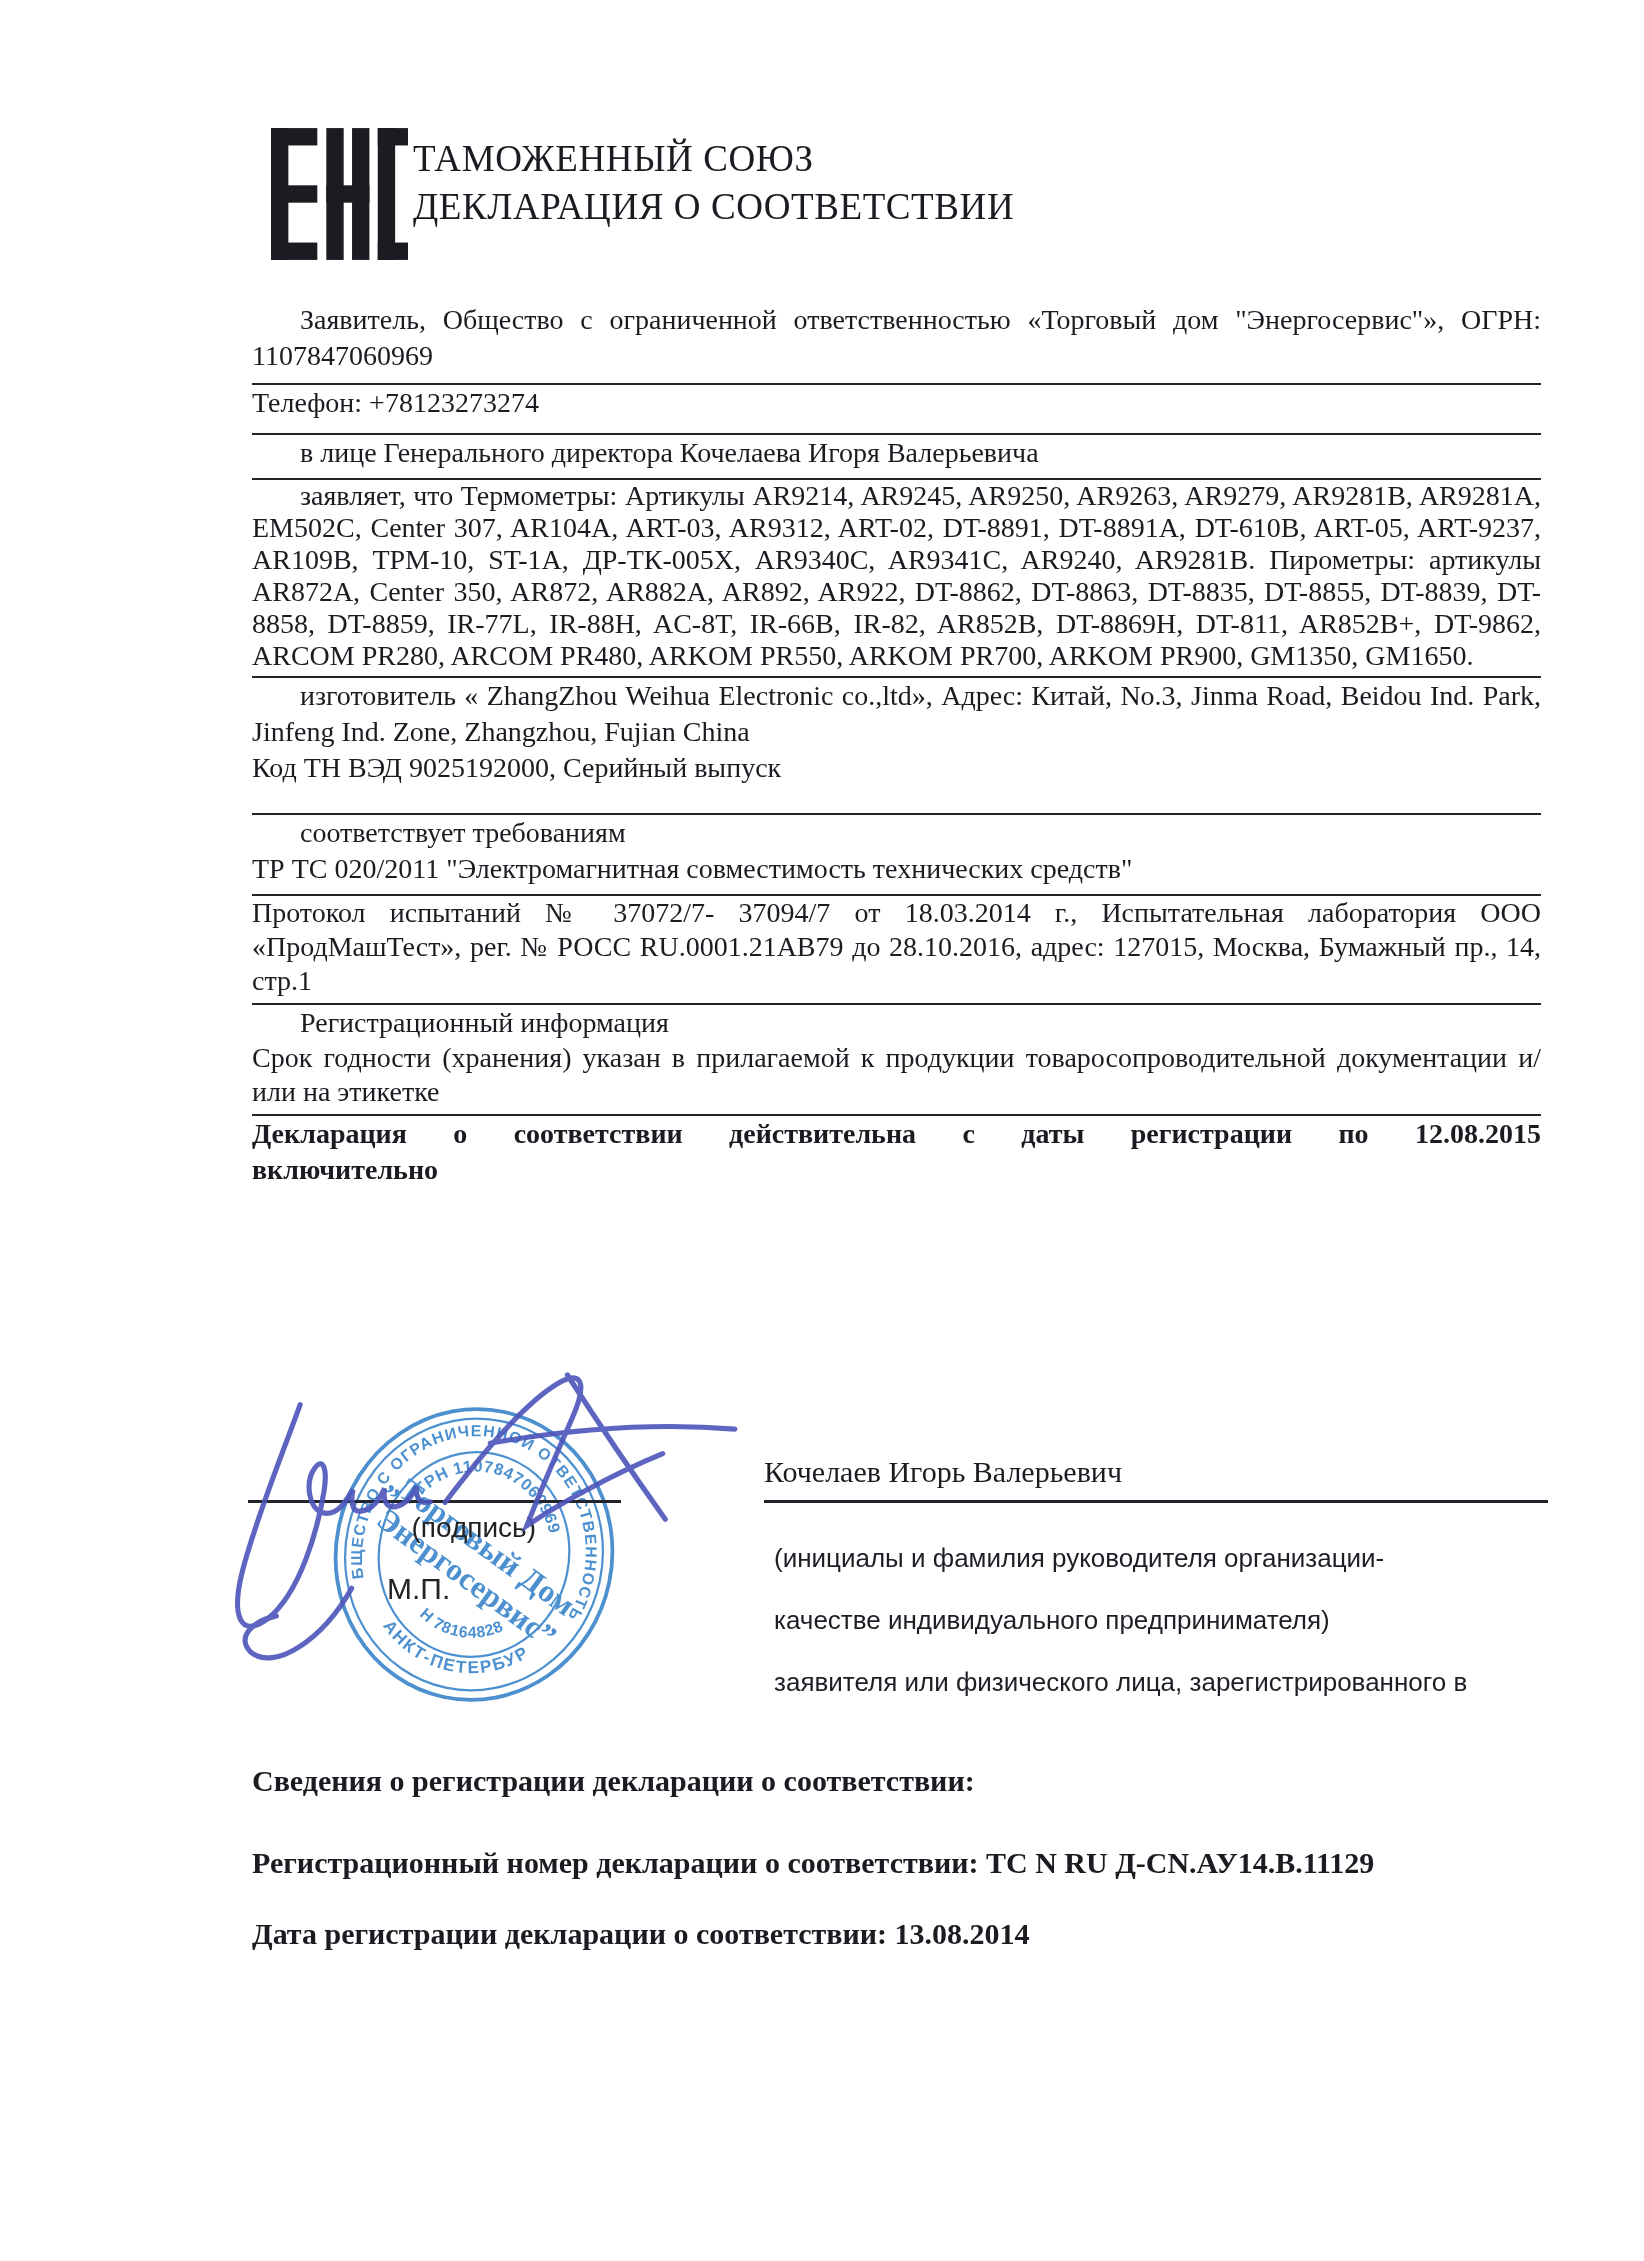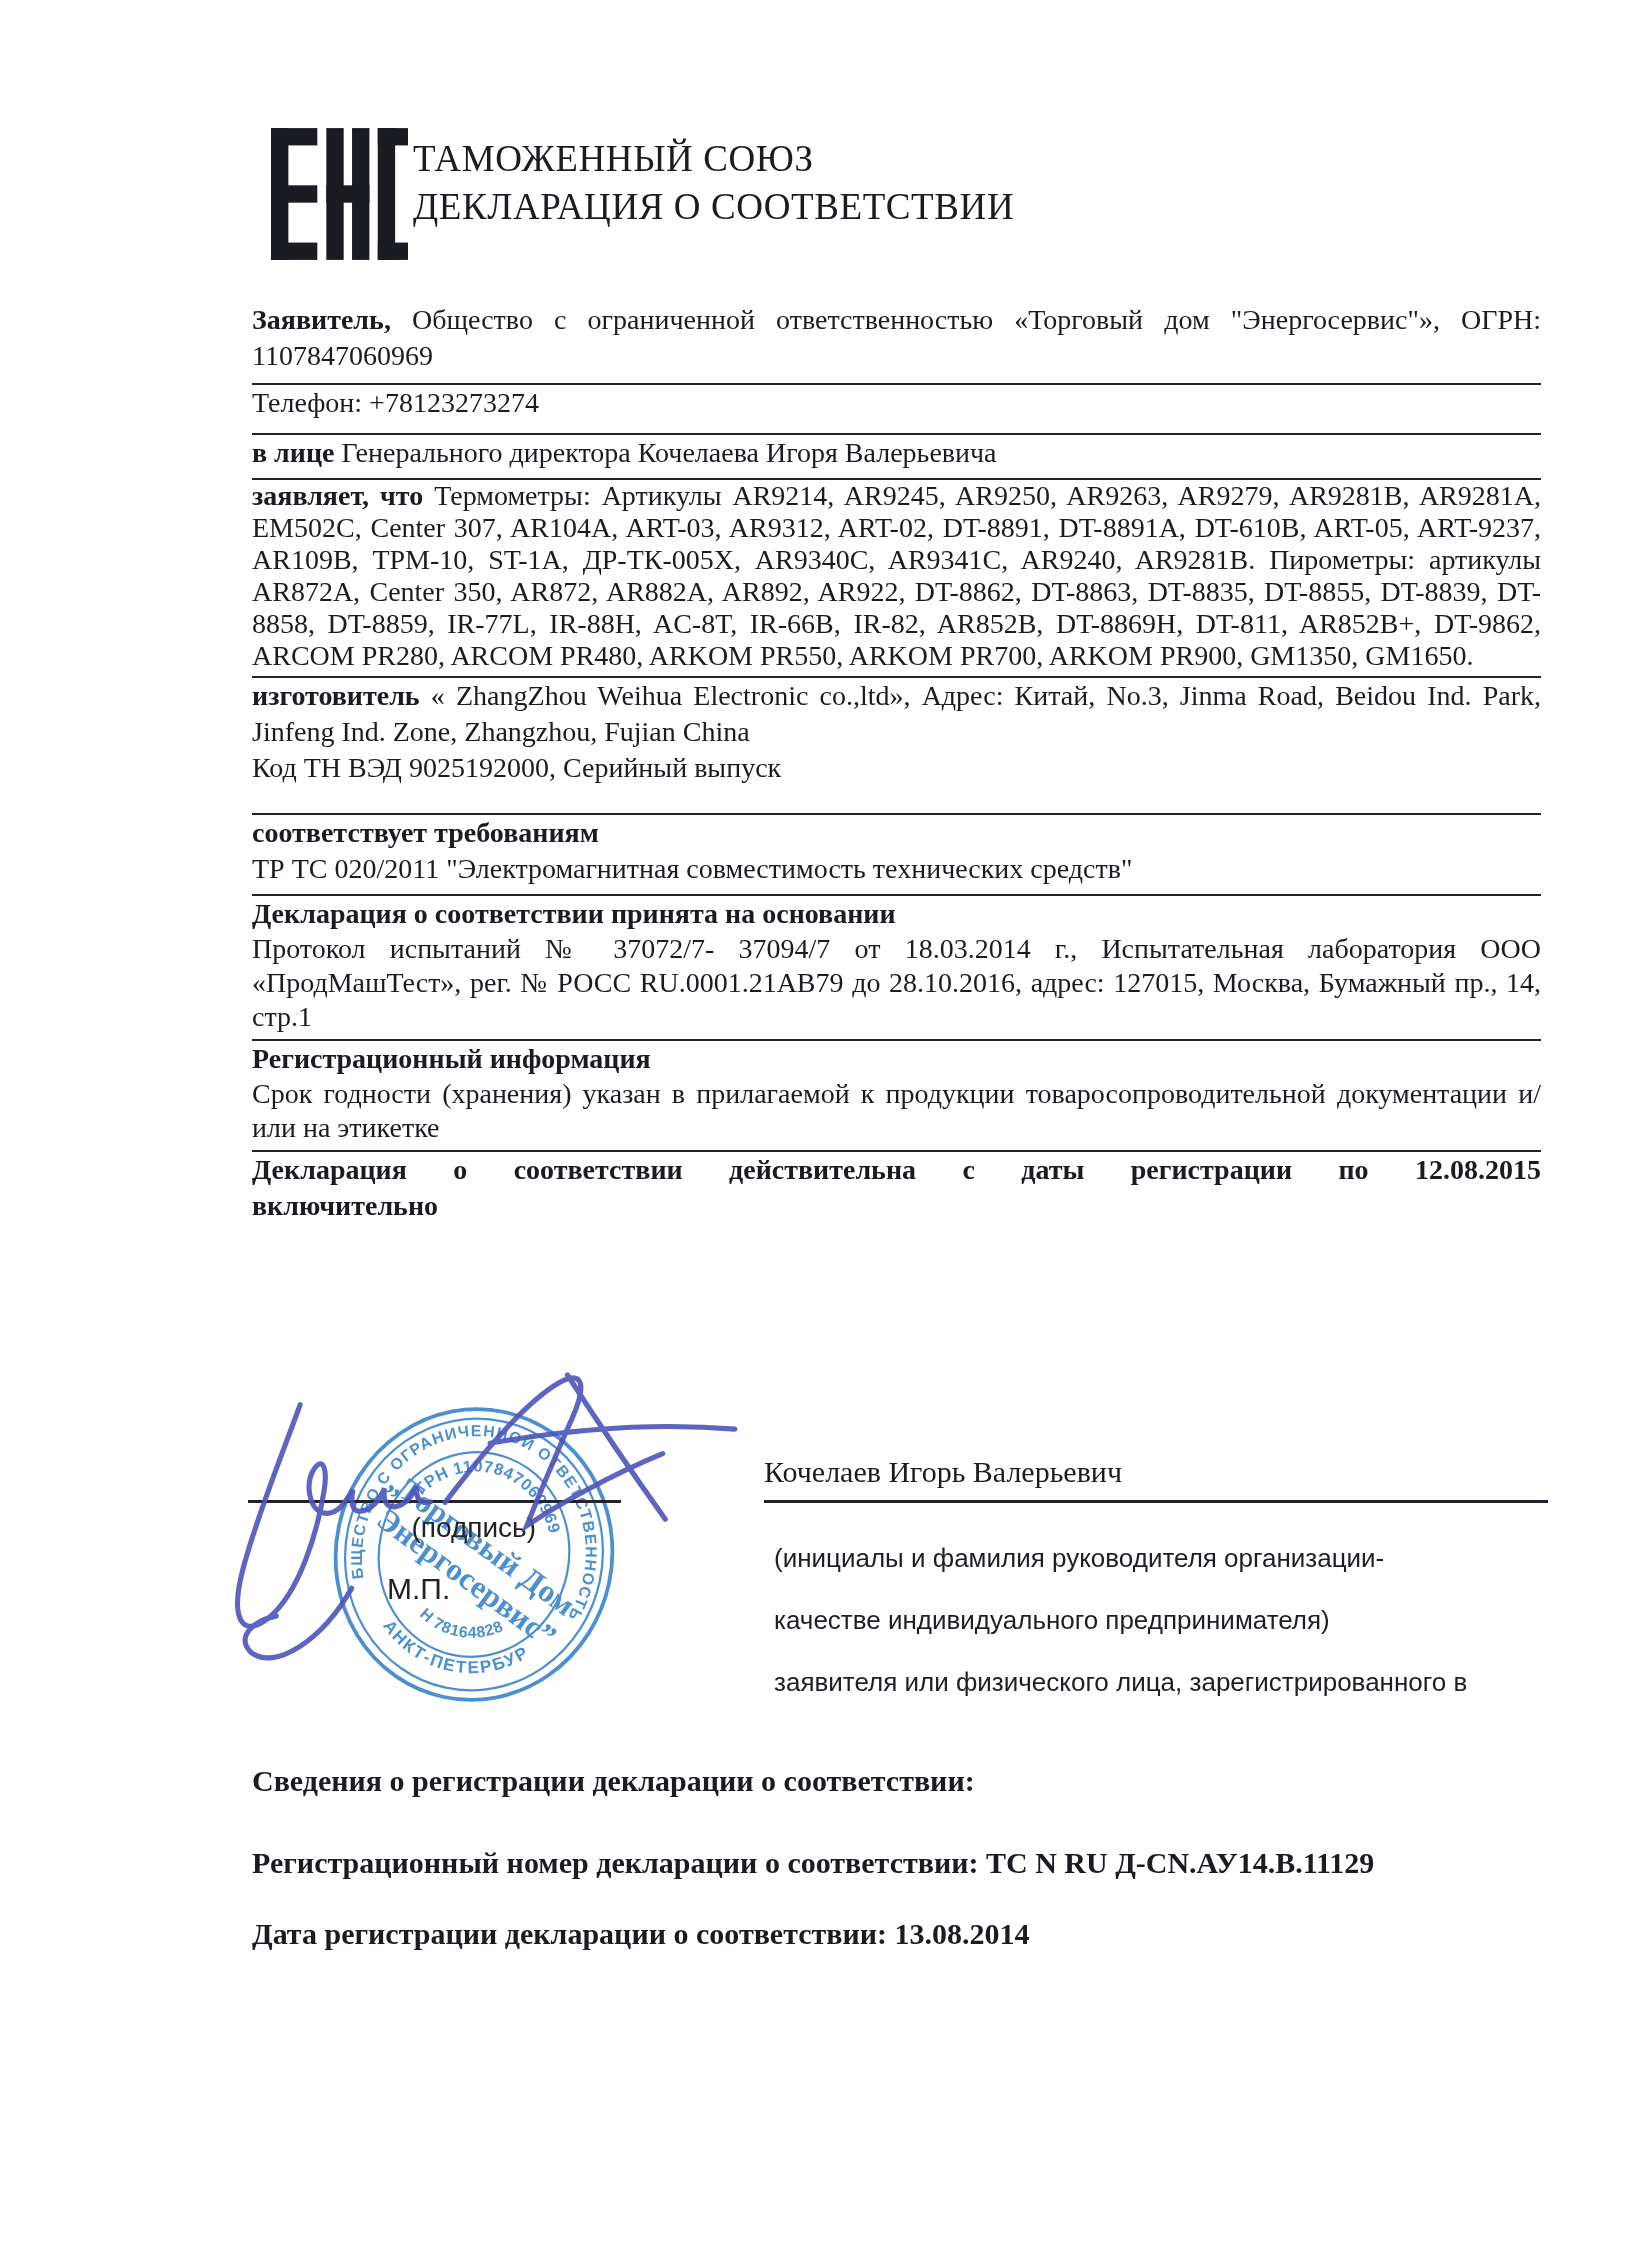--- a/index.html
+++ b/index.html
@@ -11,21 +11,21 @@
   
   .eac-logo { position:absolute; left:271px; top:128px; width:137px; height:132px; }
   .doc-title {
     position:absolute; left:413px; top:135px; width:1135px;
     text-align:left; font-weight:normal; font-size:37px; line-height:48px; letter-spacing:0.6px;
   }
   
   .body-col { position:absolute; left:252px; top:302px; width:1289px; font-size:28px; line-height:36px; }
   .body-col p { margin:0; }
   .jfy { text-align:justify; }
-  b.lead { font-weight:bold; }
+  b.lead { font-weight:normal;margin-left:48px; }
   .rule { border:0; height:0; border-top:2.6px solid #23232b; margin:0; box-shadow:0 5.2px 0 -3.9px #9a9aa6; }
   .mt6{margin-top:3.9px}.mt8{margin-top:5.2px}.mt10{margin-top:6.4px}.mt12{margin-top:7.7px}
   .mt14{margin-top:9px}.mt16{margin-top:10.3px}.mt18{margin-top:11.6px}.mt20{margin-top:13px}.mt42{margin-top:27px}
   .lh49{line-height:32px}.lh53{line-height:34px}
   .block{display:block}
   .validity-1 { font-weight:bold; text-align:justify; text-align-last:justify; }
   .validity-2 { font-weight:bold; }
   
   .stamp-svg { position:absolute; left:322px; top:1396px; width:304px; height:317px; z-index:1; opacity:.93; }
   .sig-line-left  { position:absolute; left:248px;  top:1500px; width:373px;  height:2.6px; background:#23232b; z-index:2; }
@@ -97,21 +97,20 @@
     <p class="jfy lh49 mt12"><b class="lead">заявляет, что</b><span> Термометры: Артикулы AR9214, AR9245, AR9250, AR9263, AR9279, AR9281B, AR9281A, EM502C, Center 307, AR104A, ART-03, AR9312, ART-02, DT-8891, DT-8891A, DT-610B, ART-05, ART-9237, AR109B, ТРМ-10, ST-1A, ДР-ТК-005Х, AR9340C, AR9341C, AR9240, AR9281B. Пирометры: артикулы AR872A, Center 350, AR872, AR882A, AR892, AR922, DT-8862, DT-8863, DT-8835, DT-8855, DT-8839, DT-8858, DT-8859, IR-77L, IR-88H, AC-8T, IR-66B, IR-82, AR852B, DT-8869H, DT-811, AR852B+, DT-9862, ARCOM PR280, ARCOM PR480, ARKOM PR550, ARKOM PR700, ARKOM PR900, GM1350, GM1650.</span></p>
     <hr class="rule mt6">
 
     <p class="jfy mt10"><b class="lead">изготовитель</b><span> « ZhangZhou Weihua Electronic co.,ltd», Адрес: Китай, No.3, Jinma Road, Beidou Ind. Park, Jinfeng Ind. Zone, Zhangzhou, Fujian China</span><span class="block">Код ТН ВЭД 9025192000, Серийный выпуск</span></p>
     <hr class="rule mt42">
 
     <p class="mt12"><b class="lead">соответствует требованиям</b></p>
     <p class="mt16">ТР ТС 020/2011 "Электромагнитная совместимость технических средств"</p>
     <hr class="rule mt10">
 
-    <p class="mt12"><b class="lead">Декларация о соответствии принята на основании</b></p>
     <p class="jfy lh53 mt20">Протокол испытаний № 37072/7- 37094/7 от 18.03.2014 г., Испытательная лаборатория ООО «ПродМашТест», рег. № РОСС RU.0001.21АВ79 до 28.10.2016, адрес: 127015, Москва, Бумажный пр., 14, стр.1</p>
     <hr class="rule mt8">
 
     <p class="mt10"><b class="lead">Регистрационный информация</b></p>
     <p class="jfy lh53 mt14">Срок годности (хранения) указан в прилагаемой к продукции товаросопроводительной документации и/или на этикетке</p>
     <hr class="rule mt8">
 
     <p class="validity-1 mt10">Декларация о соответствии действительна с даты регистрации по 12.08.2015</p>
     <p class="validity-2">включительно</p>
   </div>

